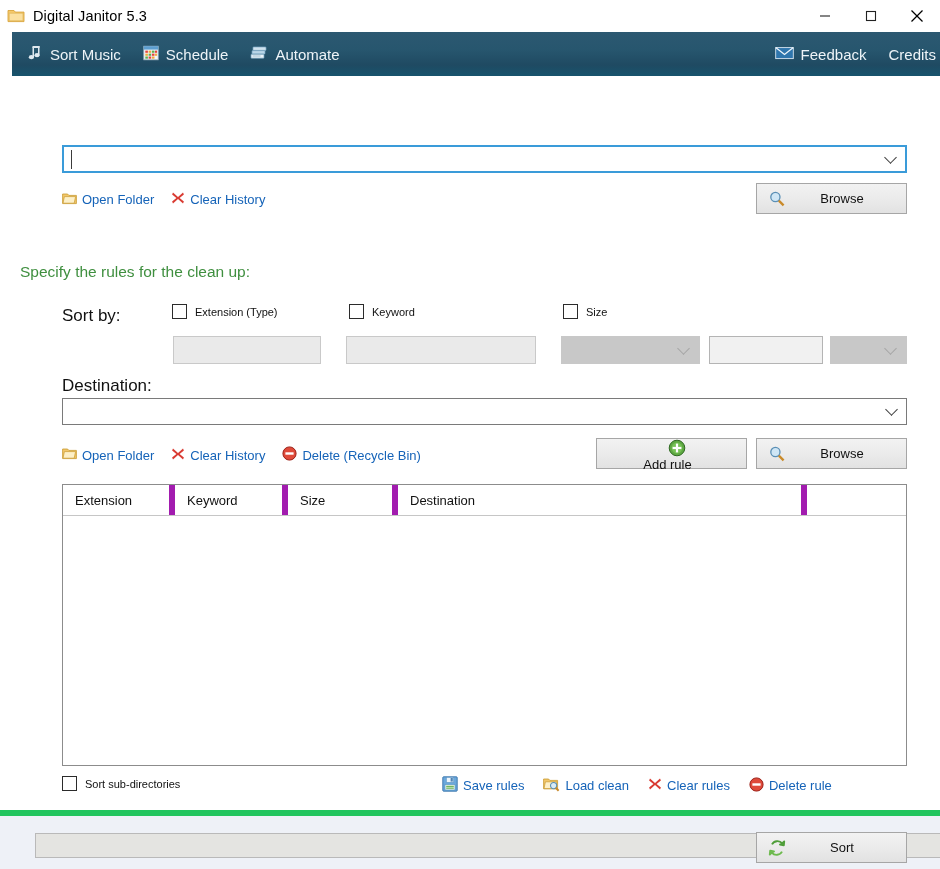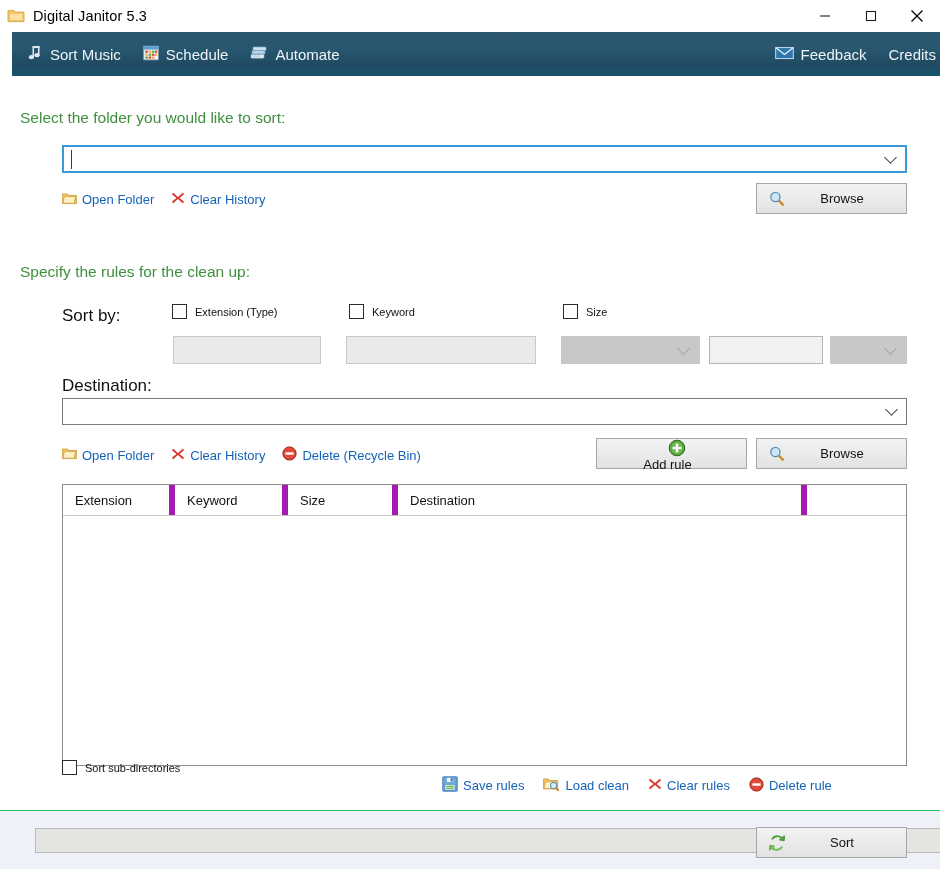--- a/index.html
+++ b/index.html
@@ -147,21 +147,21 @@
     padding-left: 12px; border-right: 6px solid #a21caf;
     flex: 0 0 auto; height: 100%;
   }
   .gh:last-child { border-right: none; }
   .grid-body { height: 249px; background: #fff; }
 
   
   .statusbar {
     position: absolute; left: 0; top: 810px; width: 940px; height: 59px;
     background: #eef1f7;
-    border-top: 1px solid #22c55e;
+    border-top: 6px solid #22c55e;
   }
   .progress {
     position: absolute; left: 35px; top: 17px; width: 910px; height: 25px;
   }
   .progress-track {
     width: 910px; height: 25px; background: #e4e4e1;
     border: 1px solid #b9b9b9;
   }
 </style>
 </head>
@@ -258,21 +258,20 @@
         <span>Feedback</span>
       </div>
       <div class="menu-item">
         <span>Credits</span>
       </div>
     </div>
   </div>
 
   <div class="content">
 
-    <div class="section-head" style="left:20px; top:33px;">Select the folder you would like to sort:</div>
 
     <div class="combo focused" style="left:62px; top:69px; width:845px; height:28px;">
       <span class="tcursor"></span>
       <span class="caret-text"></span>
       <span class="caret">
           <span class="caret-glyph"></span>
         </span>
     </div>
 
     <div class="linkrow" style="left:62px; top:115px;">
@@ -401,21 +400,21 @@
       <div class="grid-head">
         <div class="gh" style="width:112px;">Extension</div>
         <div class="gh" style="width:113px;">Keyword</div>
         <div class="gh" style="width:110px;">Size</div>
         <div class="gh" style="width:409px;">Destination</div>
         <div class="gh" style="width:99px; border-right:none;"></div>
       </div>
       <div class="grid-body"></div>
     </div>
 
-    <div class="cbwrap" style="left:62px; top:684px;">
+    <div class="cbwrap" style="left:62px; top:700px;">
       <span class="cbox"></span>
       <span>Sort sub-directories</span>
     </div>
 
     <div class="linkrow" style="left:442px; top:700px; gap:19px;">
       <span class="link">
         <span>
           <svg width="16" height="16" viewBox="0 0 16 16">
             <rect x="0.8" y="0.8" width="14.4" height="14.4" rx="0.8" fill="#6aa8dc" stroke="#3873aa" stroke-width="0.9"></rect>
             <rect x="4.3" y="1.4" width="7.4" height="5.0" fill="#eef5fb" stroke="#5b93c4" stroke-width="0.6"></rect>

